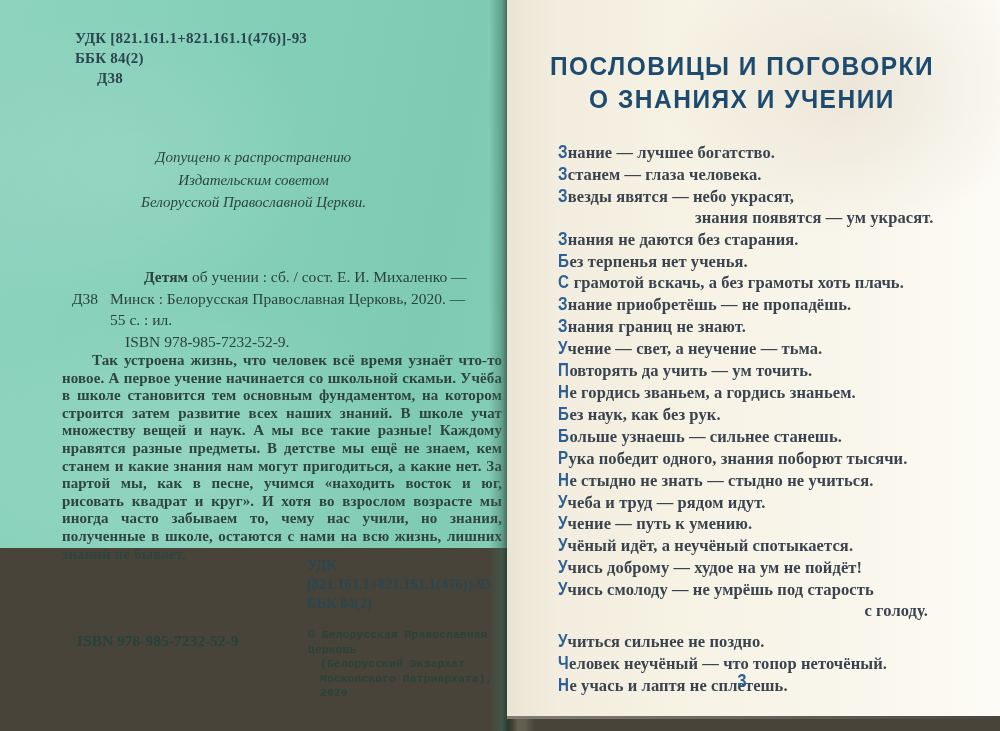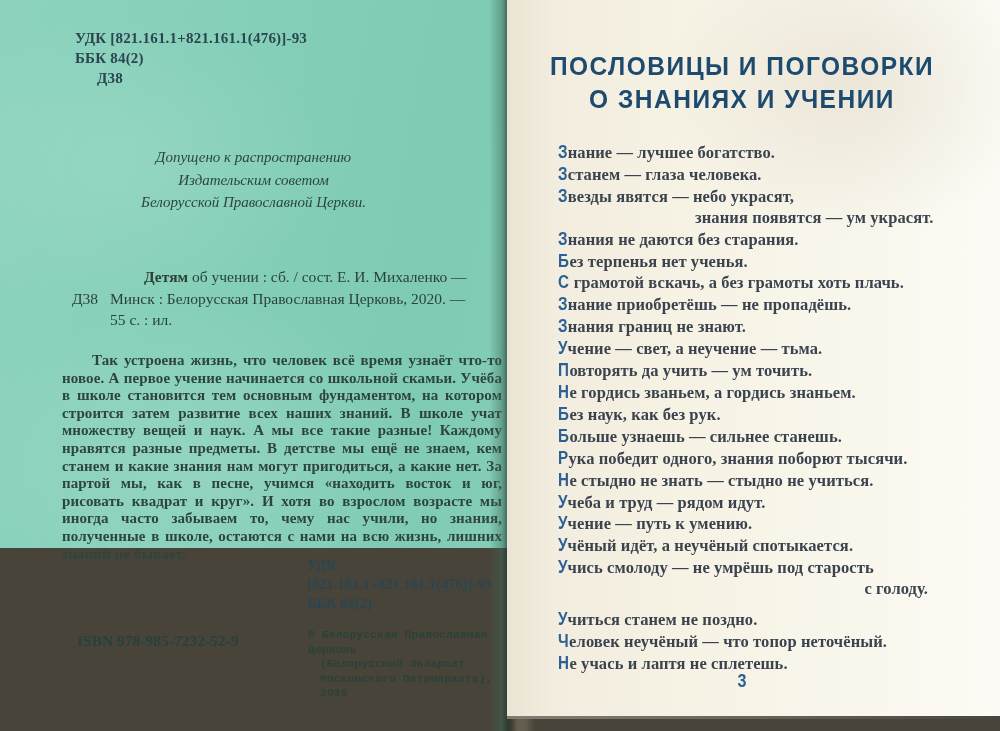--- a/index.html
+++ b/index.html
@@ -135,20 +135,21 @@
     <div class="approval">
       <div>Допущено к распространению</div>
       <div>Издательским советом</div>
       <div>Белорусской Православной Церкви.</div>
     </div>
 
     <div class="biblio">
       <div class="b1"><b>Детям</b><span> об учении : сб. / сост. Е. И. Михаленко —</span></div>
       <div class="b2"><span class="code">Д38</span><span>Минск : Белорусская Православная Церковь, 2020. —</span></div>
       <div class="b3">55 с. : ил.</div>
+      <div class="b4">ISBN 978-985-7232-52-9.</div>
     </div>
 
     <div class="annotation">Так устроена жизнь, что человек всё время узнаёт что-то новое. А первое учение начинается со школьной скамьи. Учёба в школе становится тем основным фундаментом, на котором строится затем развитие всех наших знаний. В школе учат множеству вещей и наук. А мы все такие разные! Каждому нравятся разные предметы. В детстве мы ещё не знаем, кем станем и какие знания нам могут пригодиться, а какие нет. За партой мы, как в песне, учимся «находить восток и юг, рисовать квадрат и круг». И хотя во взрослом возрасте мы иногда часто забываем то, чему нас учили, но знания, полученные в школе, остаются с нами на всю жизнь, лишних знаний не бывает.</div>
 
     <div class="udk-bottom">
       <div>УДК [821.161.1+821.161.1(476)]-93</div>
       <div>ББК 84(2)</div>
     </div>
 
     <div class="isbn-bottom">ISBN 978-985-7232-52-9</div>
@@ -182,23 +183,24 @@
         <div class="proverb"><span class="dropcap">У</span><span>чение — свет, а неучение — тьма.</span></div>
         <div class="proverb"><span class="dropcap">П</span><span>овторять да учить — ум точить.</span></div>
         <div class="proverb"><span class="dropcap">Н</span><span>е гордись званьем, а гордись знаньем.</span></div>
         <div class="proverb"><span class="dropcap">Б</span><span>ез наук, как без рук.</span></div>
         <div class="proverb"><span class="dropcap">Б</span><span>ольше узнаешь — сильнее станешь.</span></div>
         <div class="proverb"><span class="dropcap">Р</span><span>ука победит одного, знания поборют тысячи.</span></div>
         <div class="proverb"><span class="dropcap">Н</span><span>е стыдно не знать — стыдно не учиться.</span></div>
         <div class="proverb"><span class="dropcap">У</span><span>чеба и труд — рядом идут.</span></div>
         <div class="proverb"><span class="dropcap">У</span><span>чение — путь к умению.</span></div>
         <div class="proverb"><span class="dropcap">У</span><span>чёный идёт, а неучёный спотыкается.</span></div>
+        <div class="proverb"><span class="dropcap">У</span><span>чись доброму — худое на ум не пойдёт!</span></div>
         <div class="proverb"><span class="dropcap">У</span><span>чись смолоду — не умрёшь под старость</span></div>
         <div class="cont-right">с голоду.</div>
-        <div class="proverb gap"><span class="dropcap">У</span><span>читься станем не поздно.</span></div>
+        <div class="proverb gap"><span class="dropcap">У</span><span>читься сильнее не поздно.</span></div>
         <div class="proverb"><span class="dropcap">Ч</span><span>еловек неучёный — что топор неточёный.</span></div>
         <div class="proverb"><span class="dropcap">Н</span><span>е учась и лаптя не сплетешь.</span></div>
       </div>
 
     <div class="pagenum">3</div>
 
     <div class="edge-bottom"></div>
   </div>
 
 </div>

